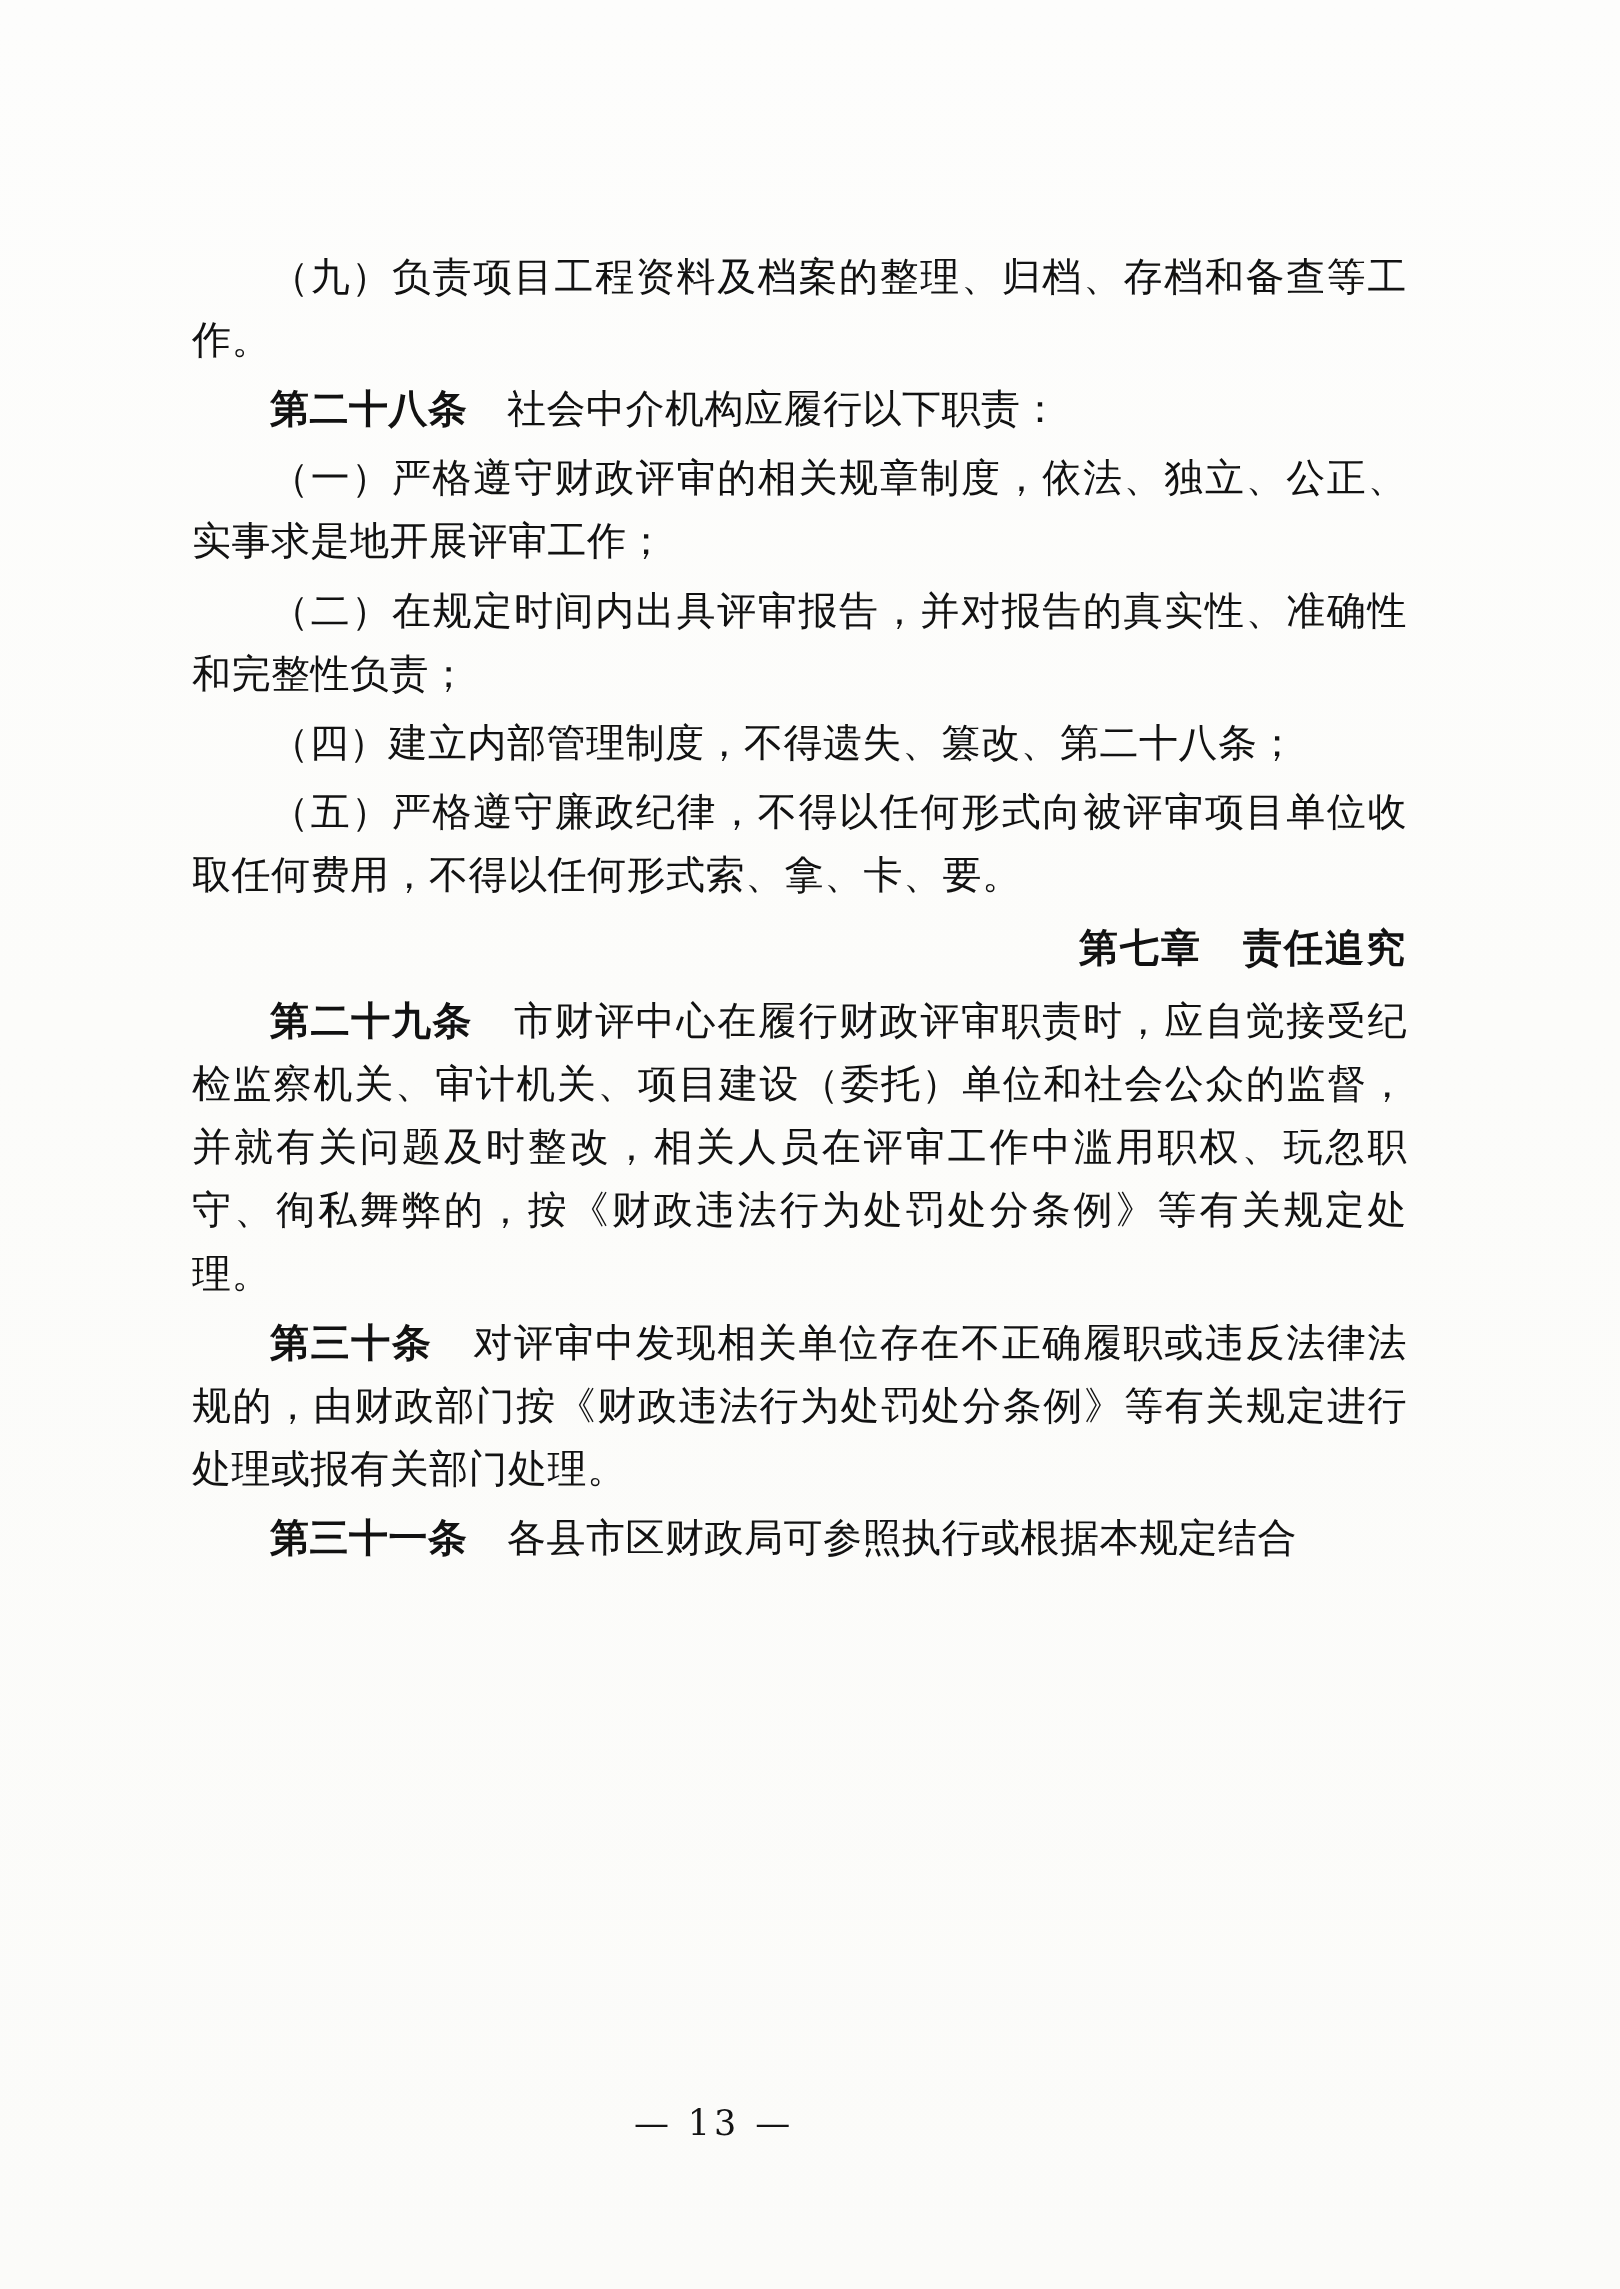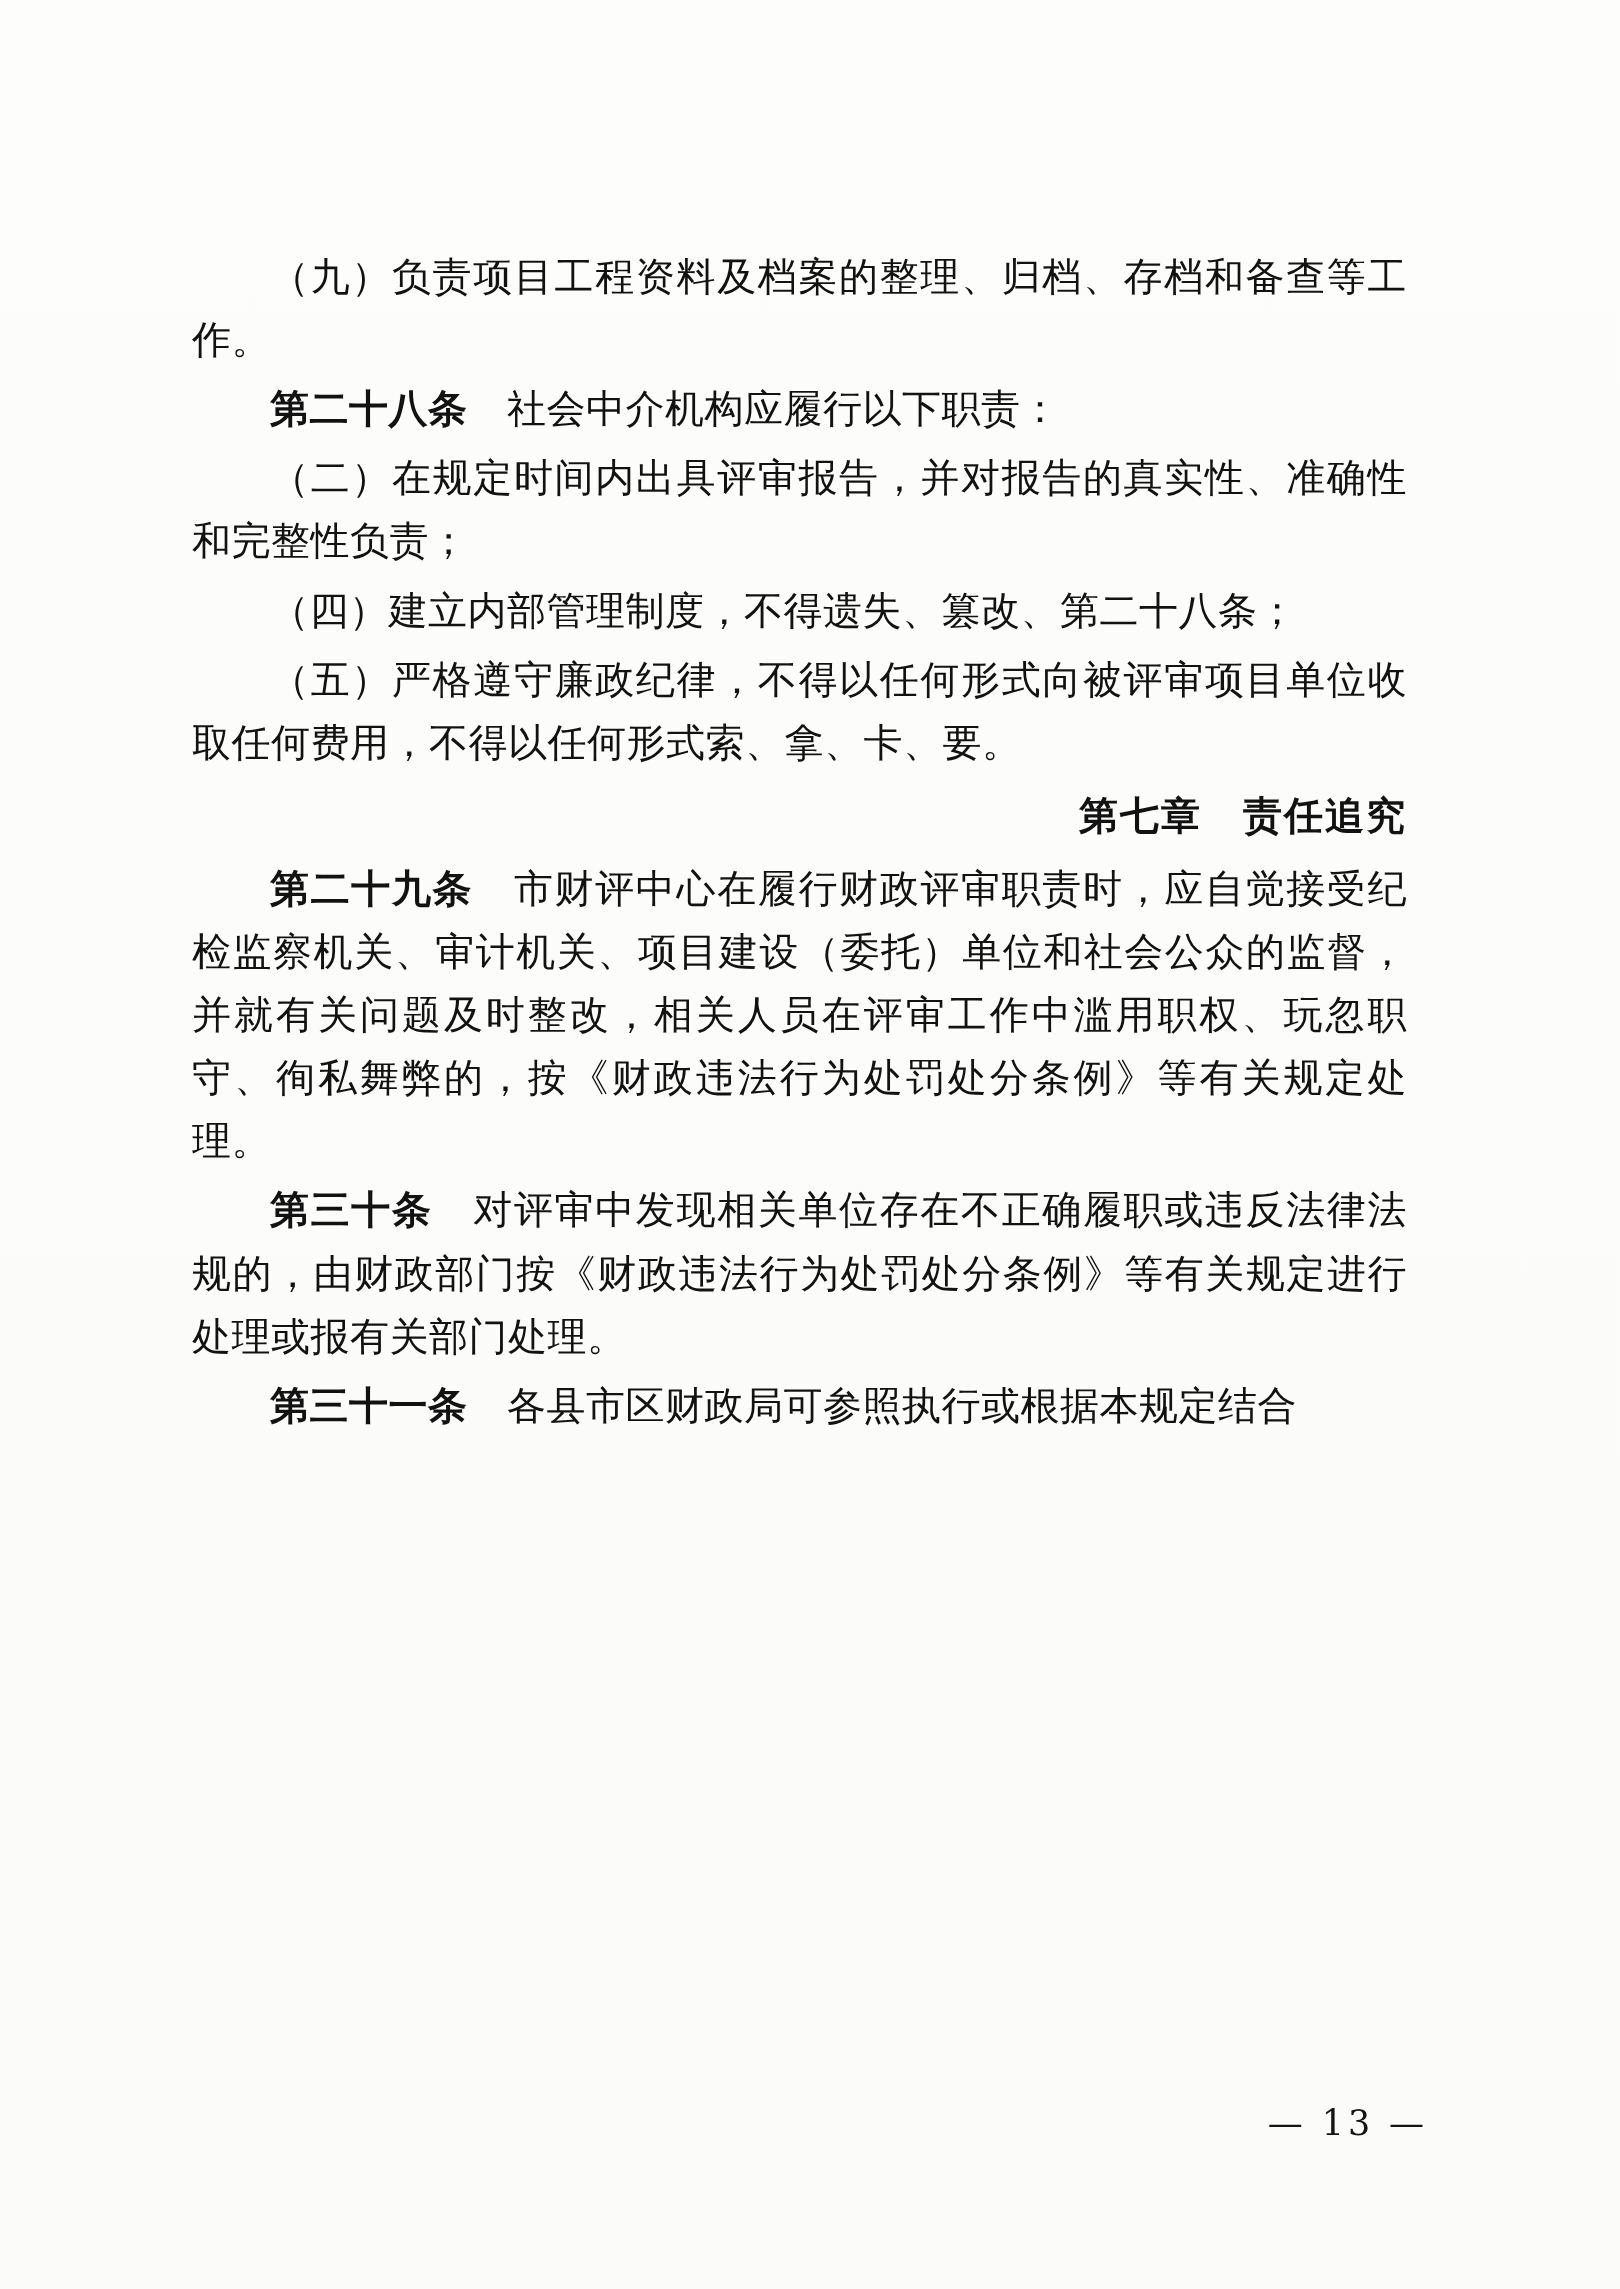--- a/index.html
+++ b/index.html
@@ -52,40 +52,41 @@
     margin-bottom: 9.8px;
   }
   .lead {
     font-weight: bold;
   }
   .footer {
     position: absolute;
     left: 0;
     right: 0;
     bottom: 147px;
-    text-align: right;
+    text-align: center;
     padding-right: 192px;
     font-size: 35px;
     color: #141414;
     letter-spacing: 3.9px;
     font-family: "DejaVu Serif", serif;
   }
 </style>
 </head>
 <body>
 
 <div class="page">
   <div class="paper-tint"></div>
 
   <div class="content">
 
     <p class="para indent"><span>（九）负责项目工程资料及档案的整理、归档、存档和备查等工作。</span></p>
 
     <p class="para indent"><span class="lead">第二十八条</span><span>　社会中介机构应履行以下职责：</span></p>
 
+    <p class="para indent"><span>（一）严格遵守财政评审的相关规章制度，依法、独立、公正、实事求是地开展评审工作；</span></p>
 
     <p class="para indent"><span>（二）在规定时间内出具评审报告，并对报告的真实性、准确性和完整性负责；</span></p>
 
 
     <p class="para indent"><span>（四）建立内部管理制度，不得遗失、篡改、第二十八条；</span></p>
 
     <p class="para indent"><span>（五）严格遵守廉政纪律，不得以任何形式向被评审项目单位收取任何费用，不得以任何形式索、拿、卡、要。</span></p>
 
     <p class="para center"><span>第七章　责任追究</span></p>
 

